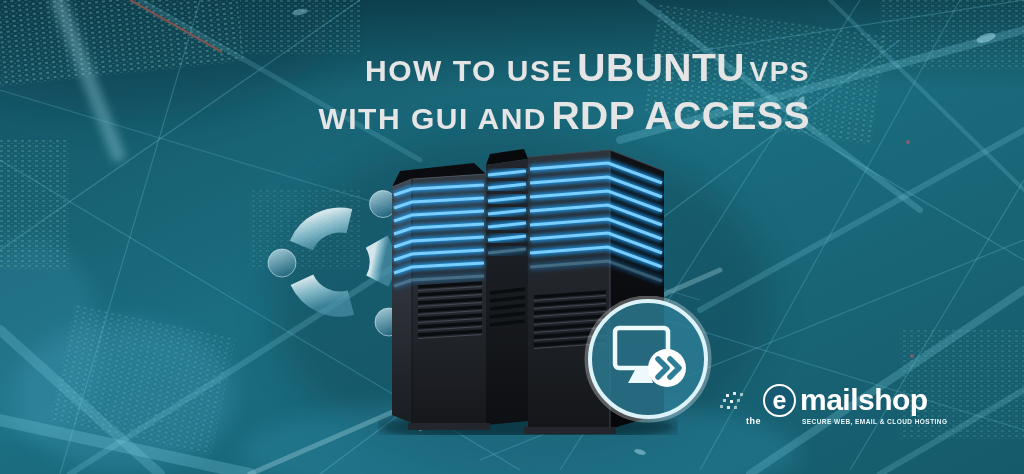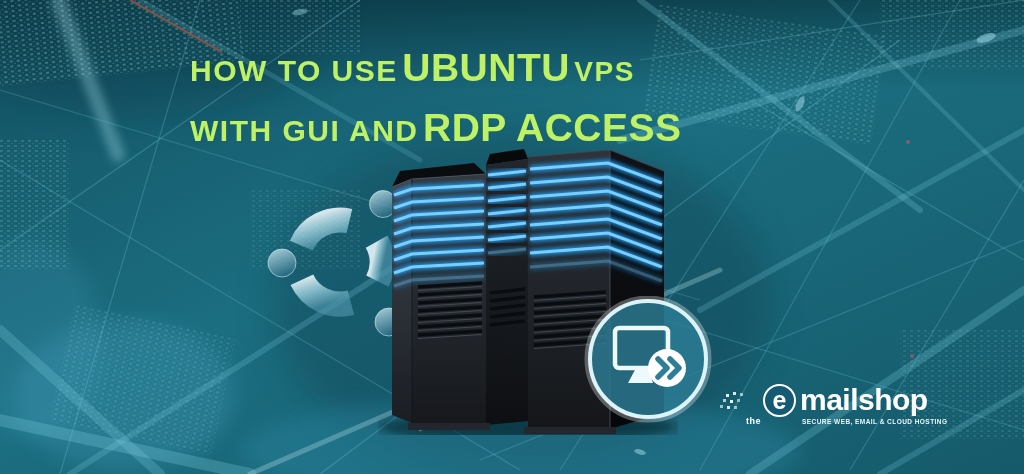--- a/index.html
+++ b/index.html
@@ -4,26 +4,26 @@
 <style>
   html,body{margin:0;padding:0;background:#0e2b33;}
   *{box-sizing:border-box;}
   .stage{
     position:relative;width:1024px;height:474px;overflow:hidden;
     background:#19687a;font-family:"Liberation Sans",sans-serif;
   }
   .layer{position:absolute;left:0;top:0;}
   
   .title{
-    position:absolute;left:190px;top:50px;width:620px;text-align:left;
-    color:#bef264;z-index:6;user-select:none;
+    position:absolute;left:190px;top:50px;width:620px;text-align:right;
+    color:#e5e5e5;z-index:6;user-select:none;
   }
   .title .row{white-space:nowrap;}
   .row1{line-height:36px;}
-  .row2{line-height:40px;margin-top:14px;}
+  .row2{line-height:40px;margin-top:2px;}
   .t-light{font-size:30px;font-weight:700;letter-spacing:1.5px;}
   .t-strong{font-size:39px;font-weight:800;letter-spacing:0.5px;}
   .t-small{font-size:28px;font-weight:800;letter-spacing:1.5px;}
   
   .brand{position:absolute;left:720px;top:378px;width:210px;height:56px;z-index:6;color:#fff;}
   .brand .dots{
     position:absolute;left:6px;top:16px;width:3px;height:3px;background:rgba(255,255,255,.9);
     box-shadow:7px -2px 0 rgba(255,255,255,.85),14px -1px 0 rgba(255,255,255,.6),
                -3px 5px 0 rgba(255,255,255,.7),4px 6px 0 rgba(255,255,255,.9),
                11px 5px 0 rgba(255,255,255,.55),-6px 11px 0 rgba(255,255,255,.6),

